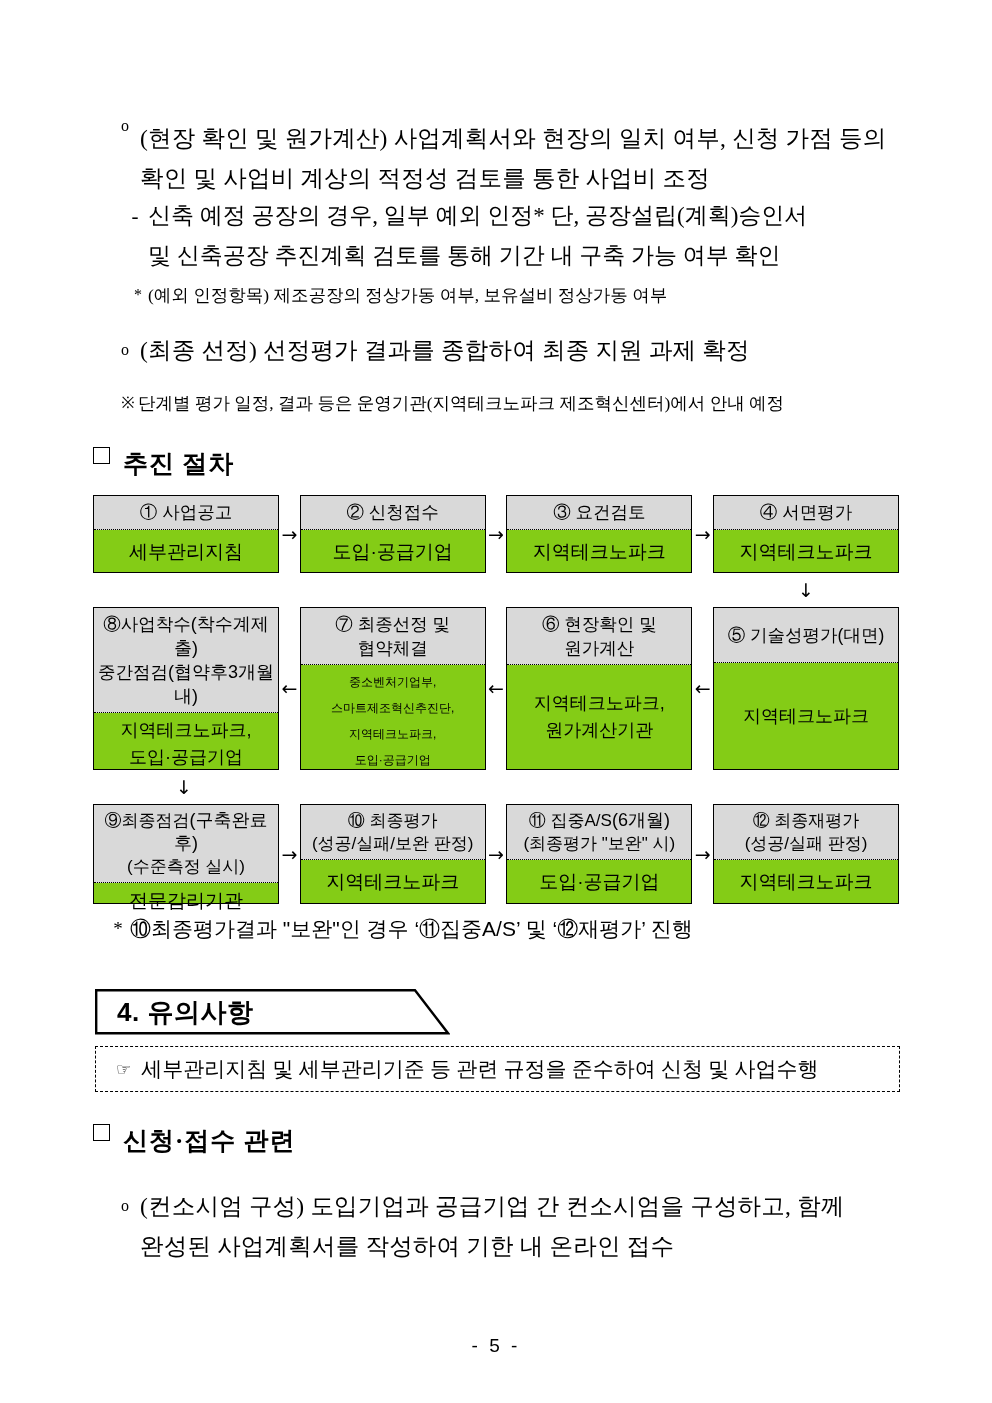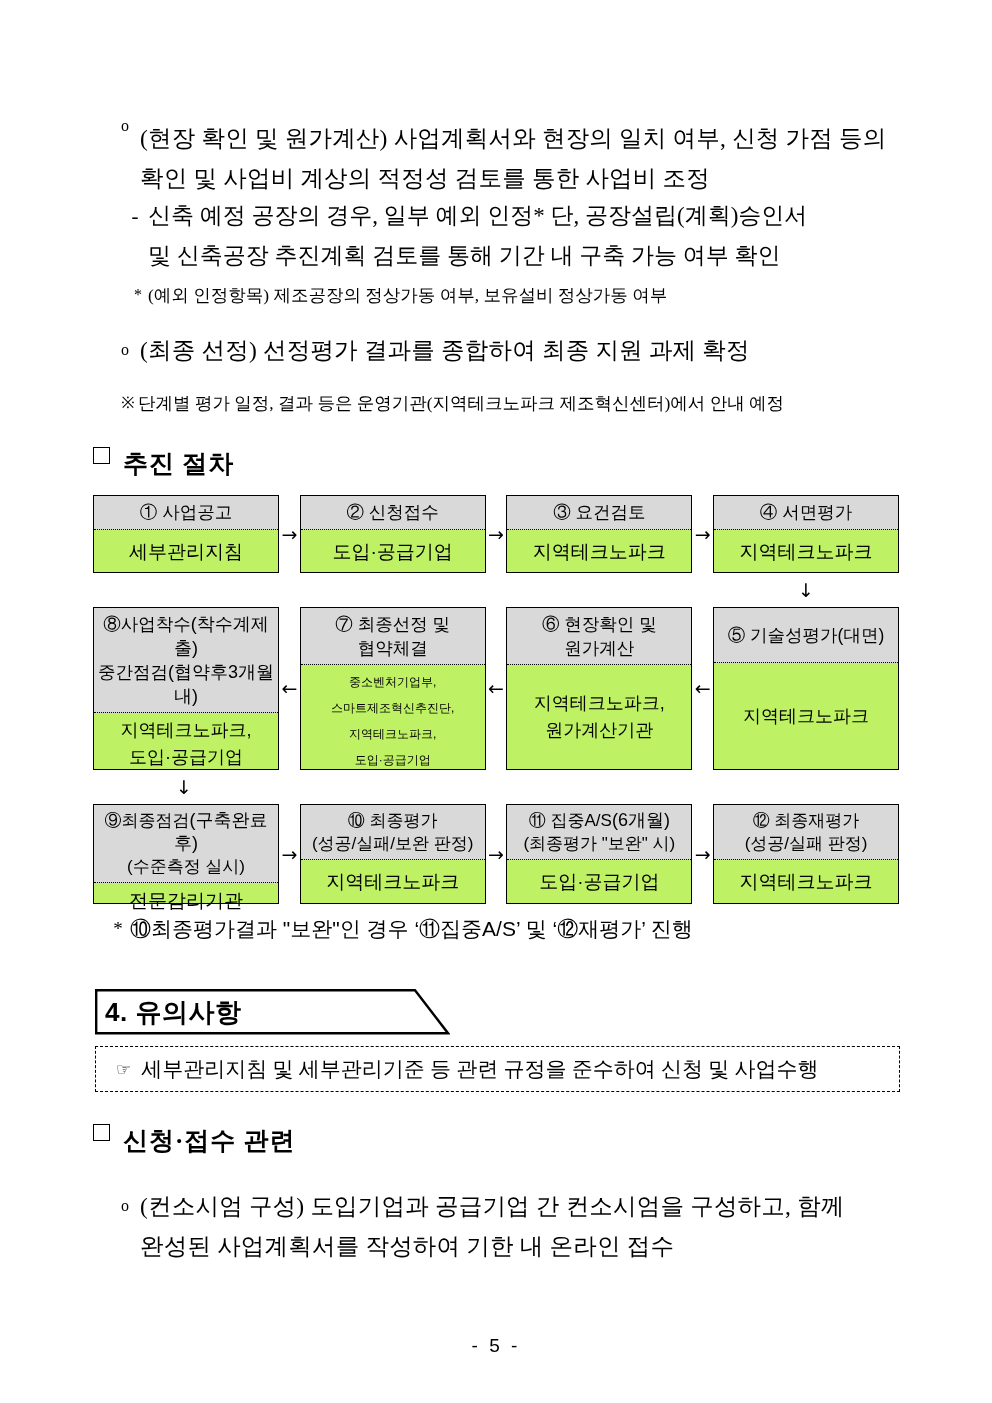--- a/index.html
+++ b/index.html
@@ -70,21 +70,21 @@
     width: 806px;
   }
   .flow-row {
     position: relative;
     display: flex;
     align-items: stretch;
   }
   .fbox {
     border: 1.4px solid #000;
     box-sizing: border-box;
-    background: #bef264;
+    background: #84cc16;
     display: flex;
     flex-direction: column;
     width: 186px;
   }
   .fbox .fhead {
     background: #d9d9d9;
     border-bottom: 1.6px dotted #000;
     text-align: center;
     font-family: "Liberation Sans", sans-serif;
     font-size: 17.5px;
@@ -144,21 +144,21 @@
   .banner {
     position: absolute;
     left: 95px;
     top: 989px;
     width: 355px;
     height: 46px;
   }
   .banner svg { display: block; }
   .banner .btext {
     position: absolute;
-    left: 10px;
+    left: 22px;
     top: 0;
     height: 46px;
     display: flex;
     align-items: center;
     font-family: "Liberation Sans", sans-serif;
     font-size: 26px;
     font-weight: bold;
     letter-spacing: 0.5px;
   }
 

